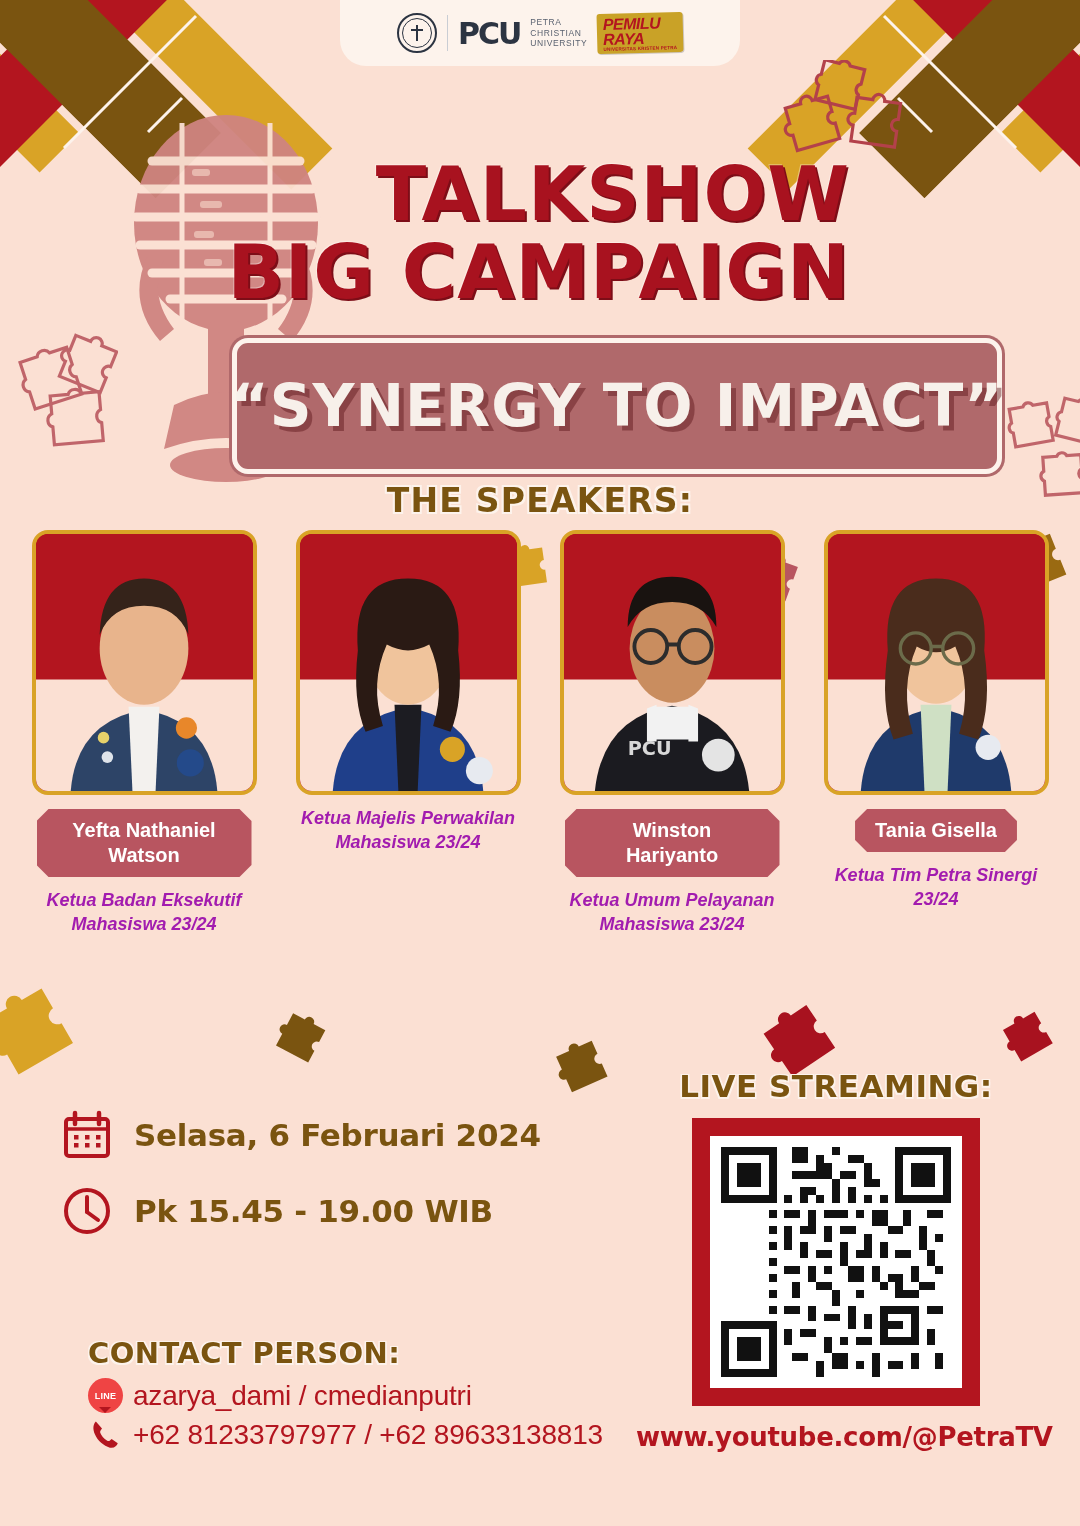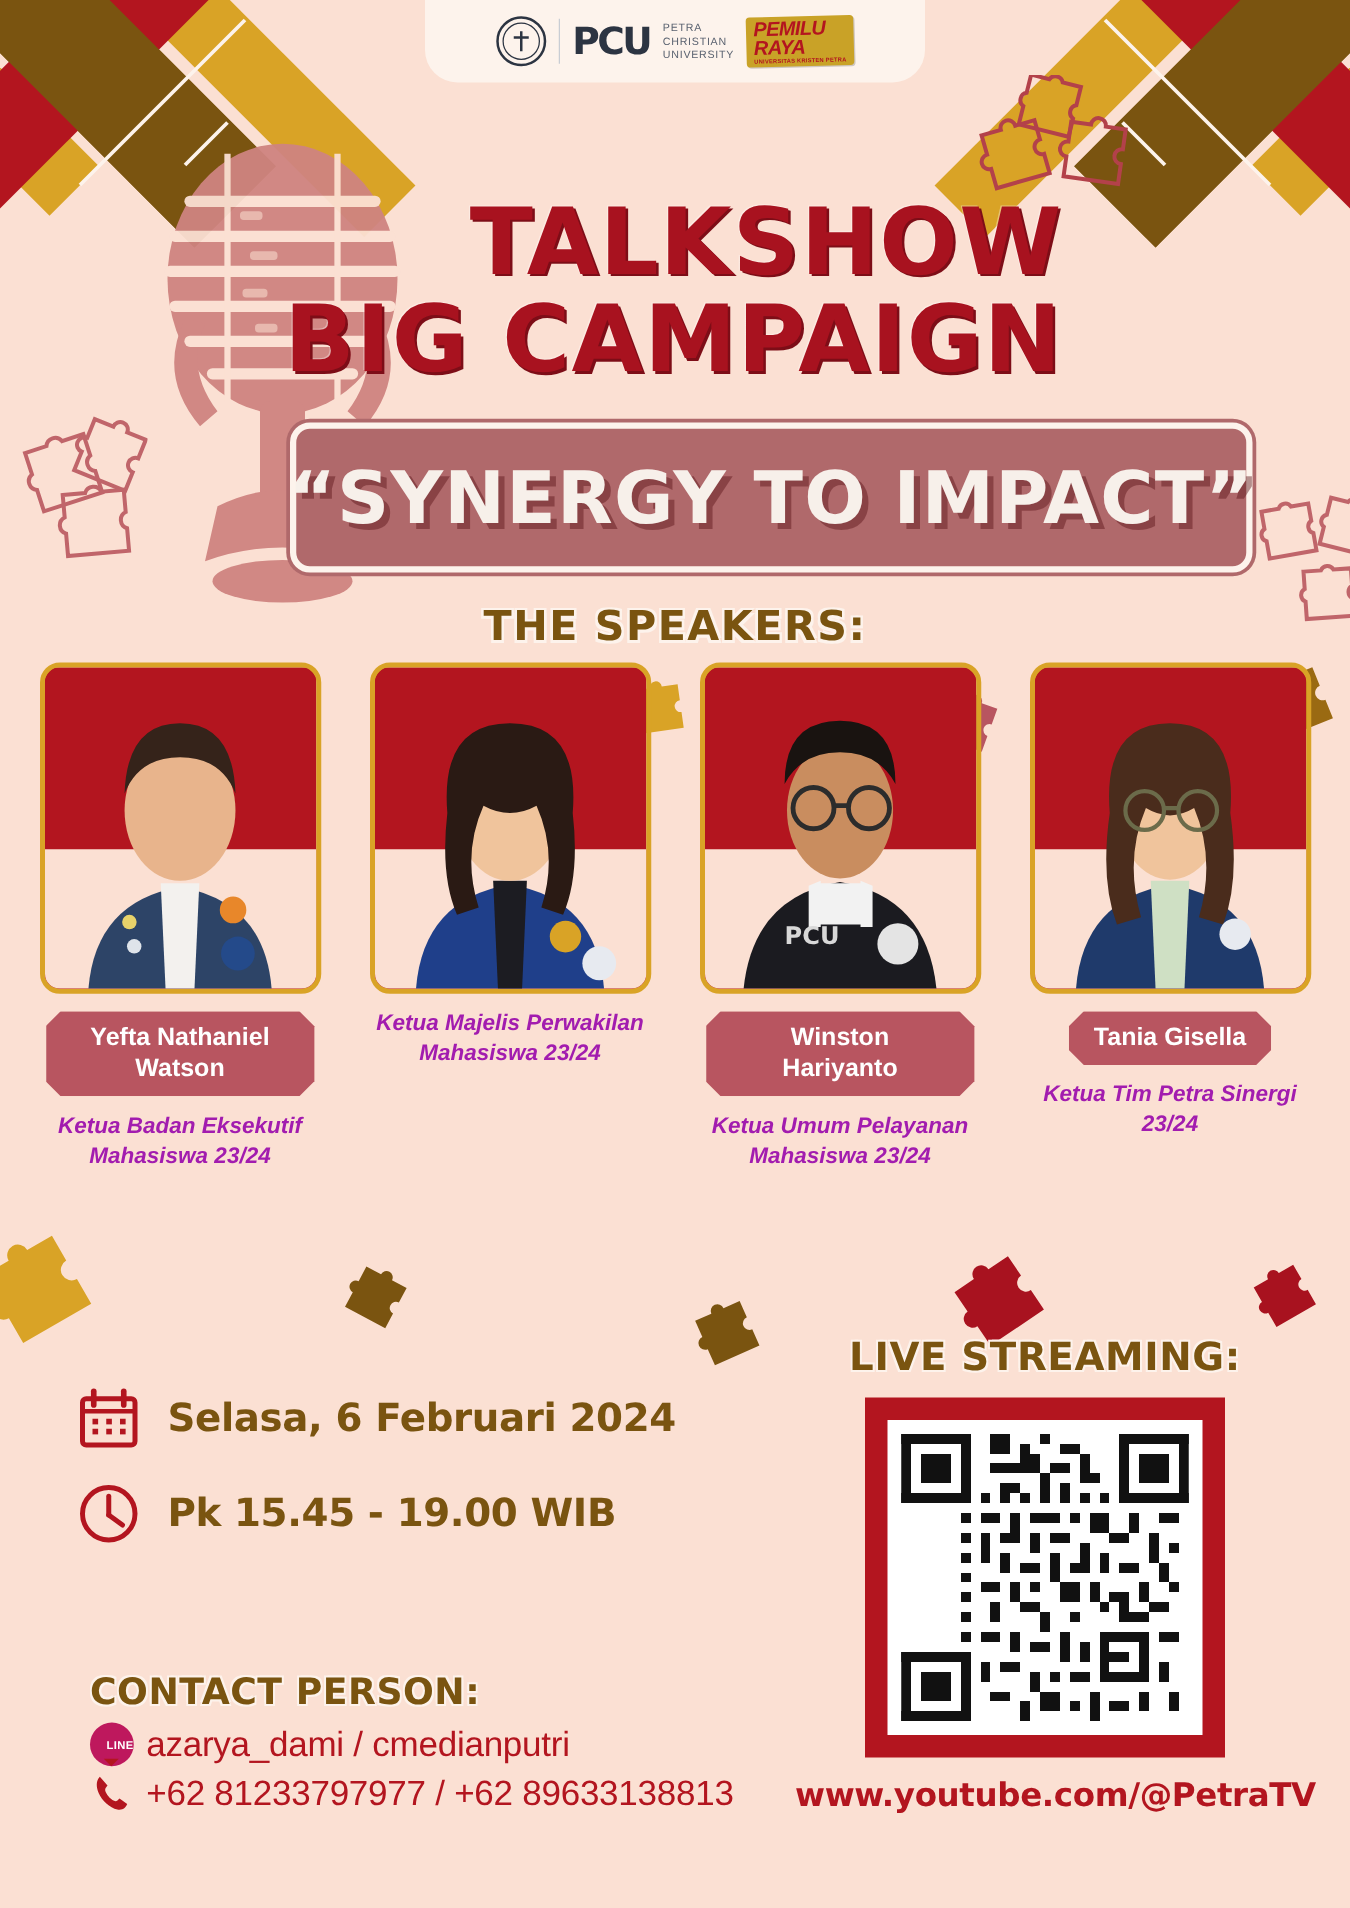--- a/index.html
+++ b/index.html
@@ -51,21 +51,21 @@
 
   
   .title-block { position:absolute; top:155px; left:0; width:936px; text-align:right; padding-right:86px; z-index:6; }
   .title-line {
     font-family:"DejaVu Sans", sans-serif;
     font-weight:bold; font-size:74px; line-height:1.06; color:#a8121f;
     letter-spacing:1px;
     text-shadow: 2px 2px 0 #7d0d17, -1px -1px 0 rgba(255,255,255,.35);
   }
   .subtitle-box {
-    position:absolute; top:338px; left:232px; width:770px; height:120px;
+    position:absolute; top:338px; left:232px; width:770px; height:136px;
     background:#b0696b; border:5px solid #fdf3ec; border-radius:16px;
     box-shadow:0 0 0 3px #b0696b;
     display:flex; align-items:center; justify-content:center; z-index:7;
   }
   .subtitle-text {
     font-family:"DejaVu Sans", sans-serif;
     font-weight:bold; font-size:58px; color:#f7f0ea; letter-spacing:1px;
     text-shadow: 5px 5px 0 rgba(90,20,25,.45);
     white-space:nowrap;
   }
@@ -99,31 +99,31 @@
   
   .details { position:absolute; top:1110px; left:62px; width:560px; z-index:6; }
   .detail-row { display:flex; align-items:center; gap:22px; margin-bottom:26px; }
   .detail-row .txt {
     font-family:"DejaVu Sans", sans-serif;
     font-weight:bold; font-size:31px; color:#7a5410; letter-spacing:-.3px;
   }
   .ico { width:50px; height:50px; flex:0 0 50px; }
 
   
-  .contact { position:absolute; top:1336px; left:72px; z-index:6; }
+  .contact { position:absolute; top:1336px; left:88px; z-index:6; }
   .contact-head {
     font-family:"DejaVu Sans", sans-serif;
     font-weight:bold; font-size:29px; color:#7a5410; letter-spacing:.4px; margin-bottom:8px;
     text-shadow:-1.5px -1.5px 0 #fdf3ec, 1.5px -1.5px 0 #fdf3ec, -1.5px 1.5px 0 #fdf3ec, 1.5px 1.5px 0 #fdf3ec;
   }
   .contact-row { display:flex; align-items:center; gap:10px; margin-top:4px; }
   .contact-row .ctxt { font-size:28px; color:#b3151f; letter-spacing:-.2px; }
   .line-badge {
-    width:35px; height:35px; background:#be185d; border-radius:50%;
-    display:flex; align-items:center; justify-content:flex-end; position:relative; flex:0 0 35px;
+    width:35px; height:35px; background:#ef4444; border-radius:50%;
+    display:flex; align-items:center; justify-content:center; position:relative; flex:0 0 35px;
   }
   .line-badge:after { content:""; position:absolute; bottom:-6px; left:11px; border:6px solid transparent;
     border-top-color:#b3151f; }
   .line-badge span { color:#fff; font-size:9px; font-weight:bold; letter-spacing:.3px; }
 
   
   .live { position:absolute; top:1068px; right:44px; width:400px; text-align:center; z-index:6; }
   .live-head {
     font-family:"DejaVu Sans", sans-serif;
     font-weight:bold; font-size:31px; color:#7a5410; letter-spacing:.5px;

